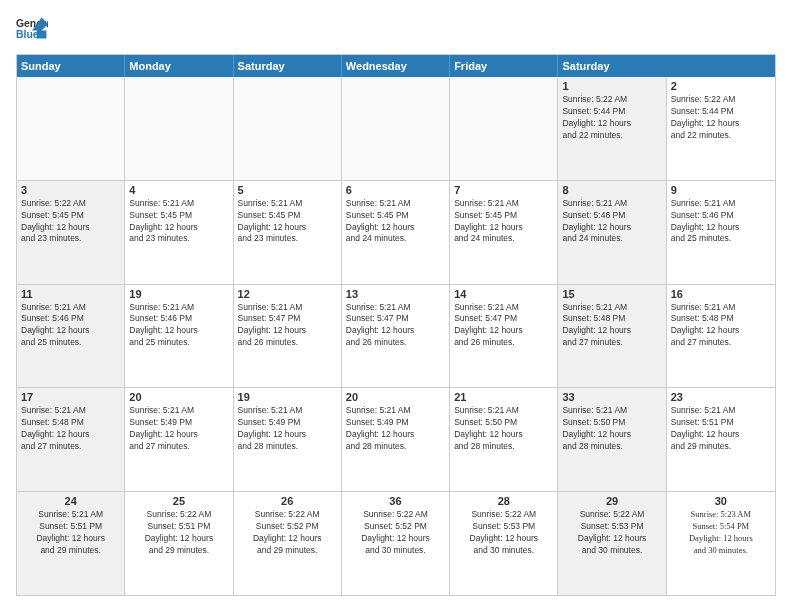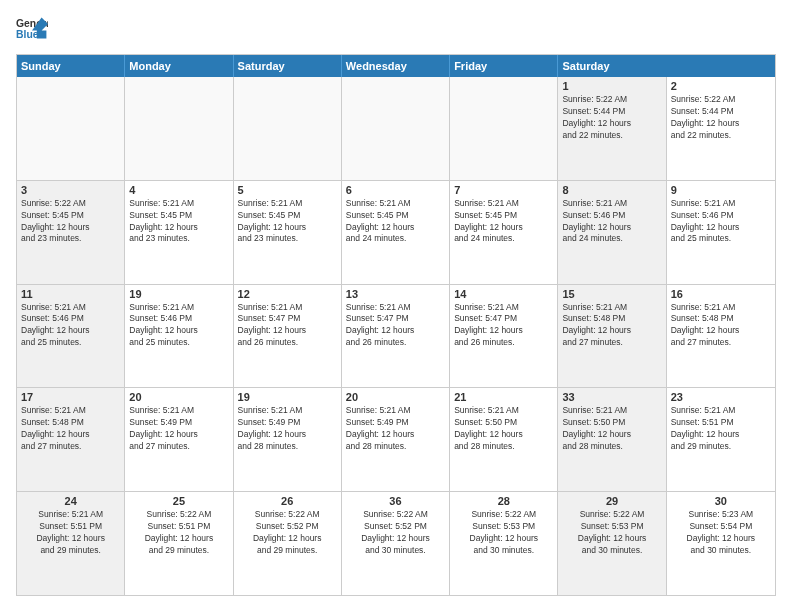--- a/index.html
+++ b/index.html
@@ -341,21 +341,21 @@
           </div>
           <div class="cal-cell shaded">
             <span class="day-num">29</span>
             <div class="day-info" style="white-space: pre-line;">Sunrise: 5:22 AM
 Sunset: 5:53 PM
 Daylight: 12 hours
 and 30 minutes.</div>
           </div>
           <div class="cal-cell">
             <span class="day-num">30</span>
-            <div class="day-info" style="white-space: pre-line;">Sunrise: 5:23 AM
+            <div class="day-info" style="white-space: pre-line; font-family: Liberation Serif, serif;">Sunrise: 5:23 AM
 Sunset: 5:54 PM
 Daylight: 12 hours
 and 30 minutes.</div>
           </div>
         </div>
       </div>
   </div>
 </div>
 
 </body></html>

